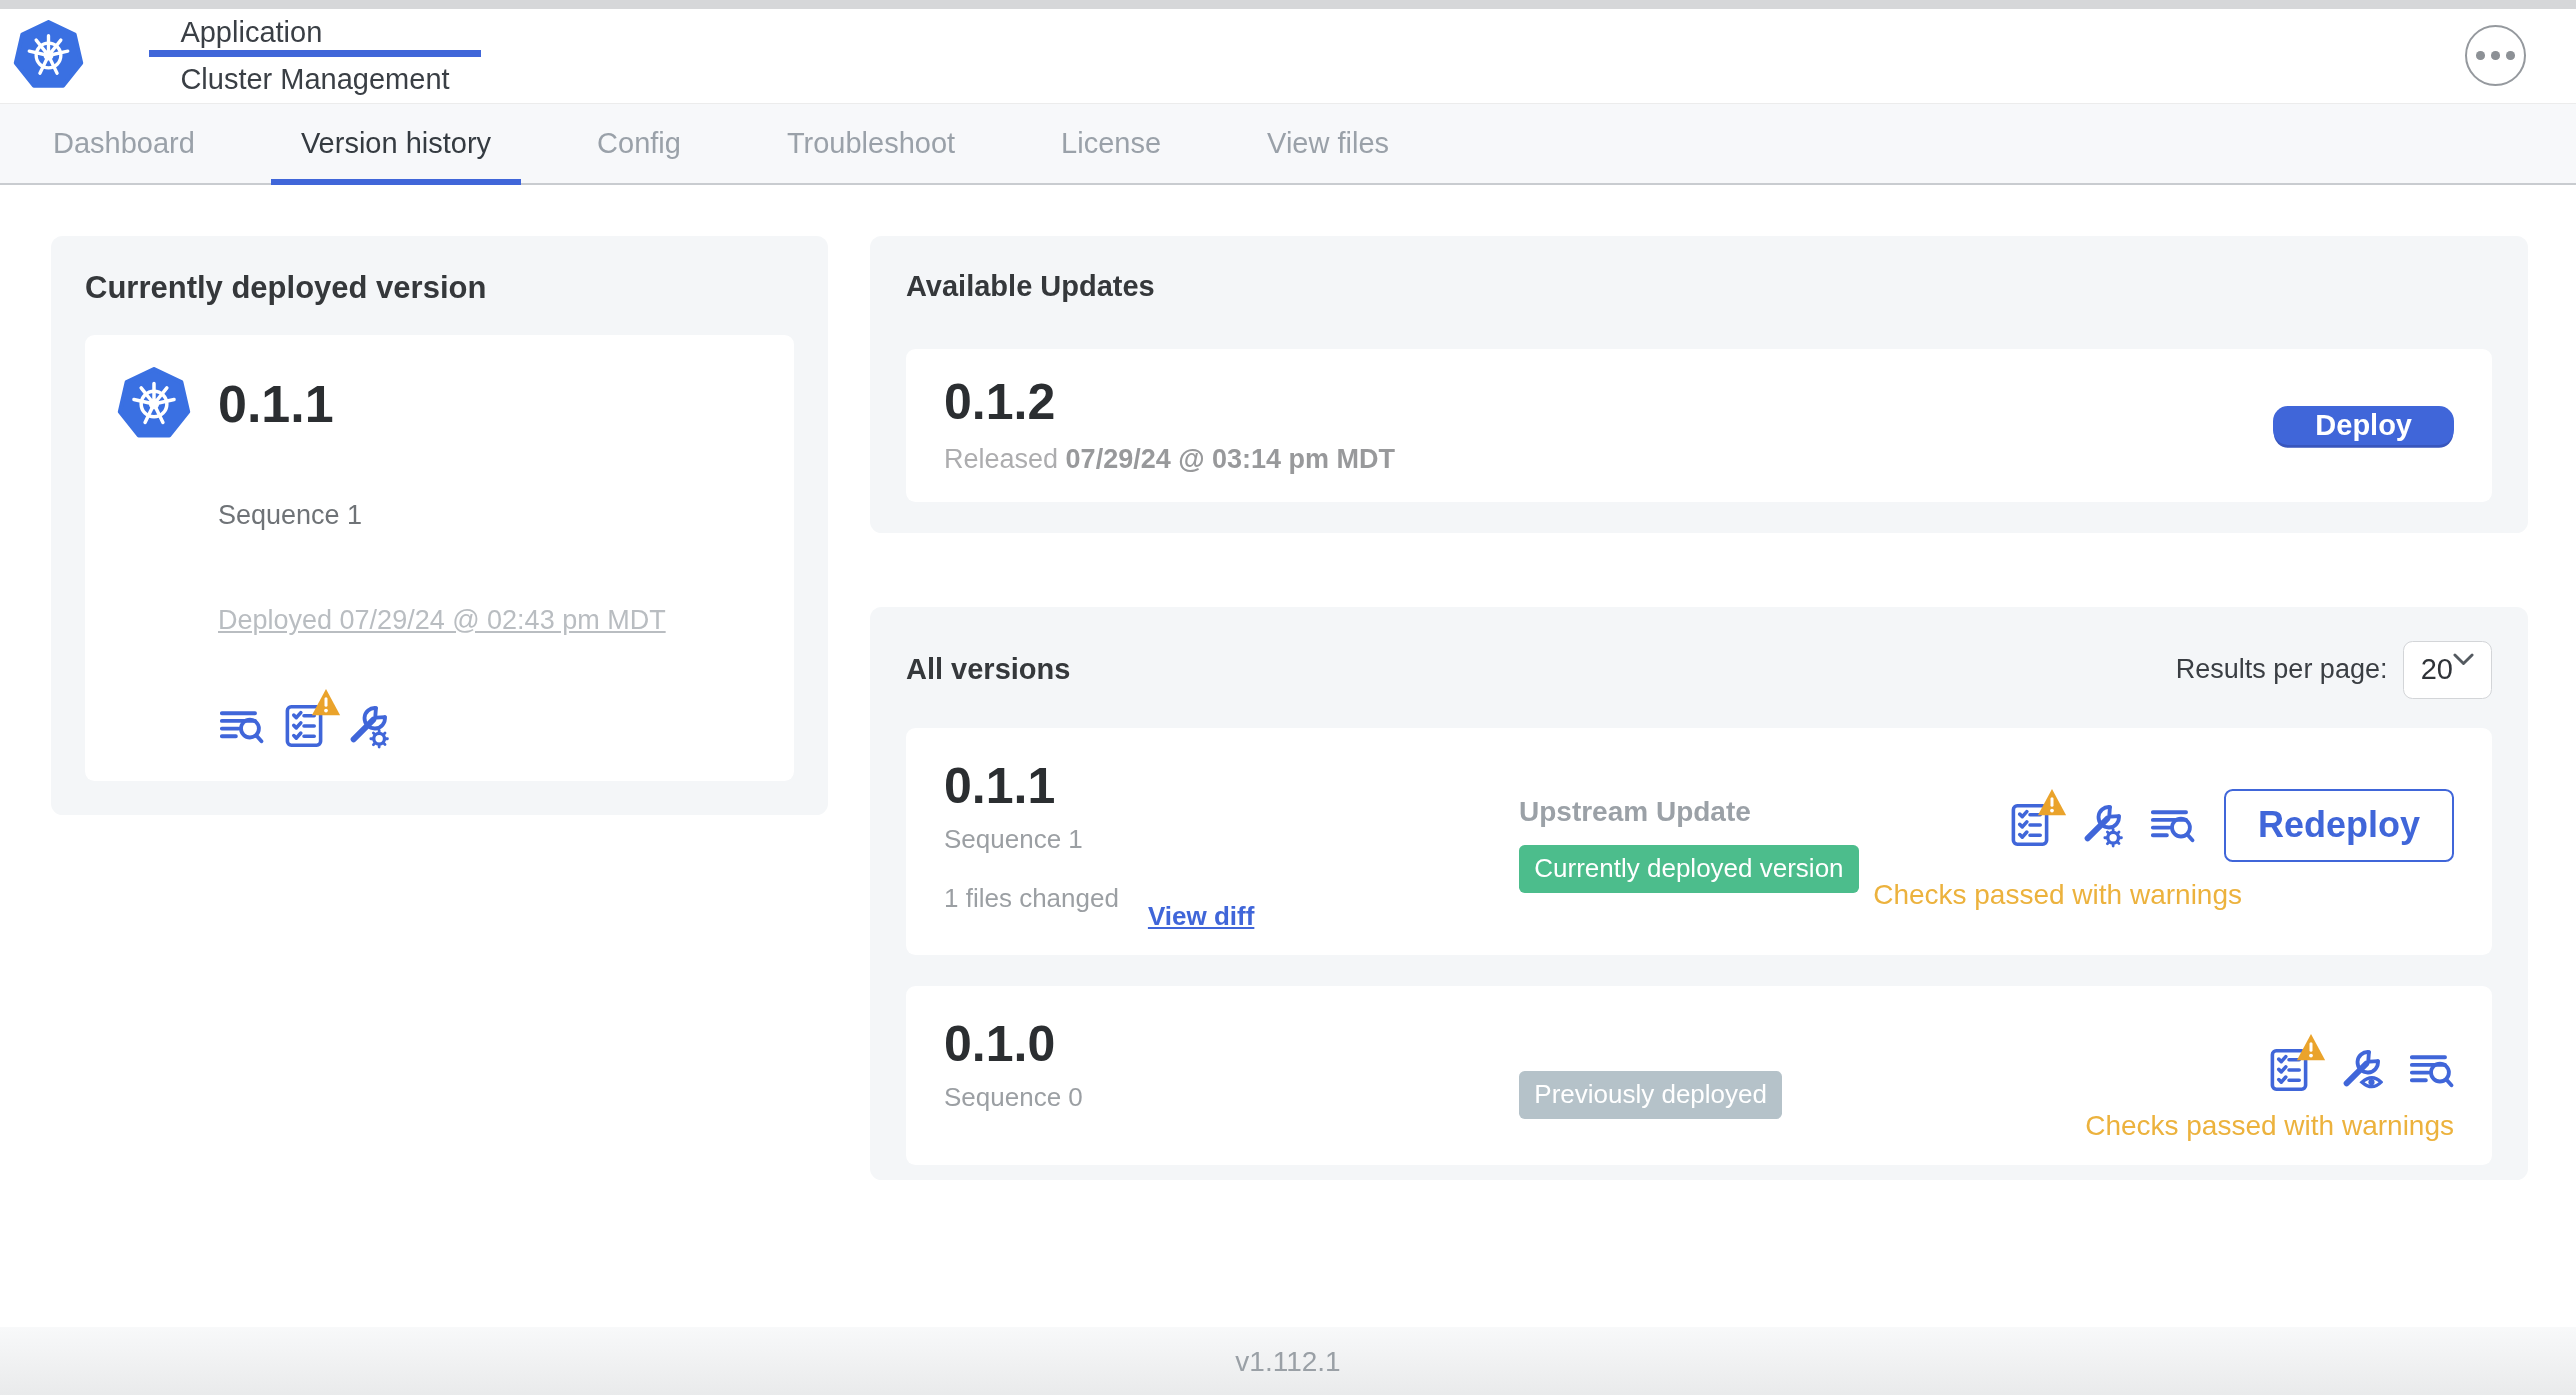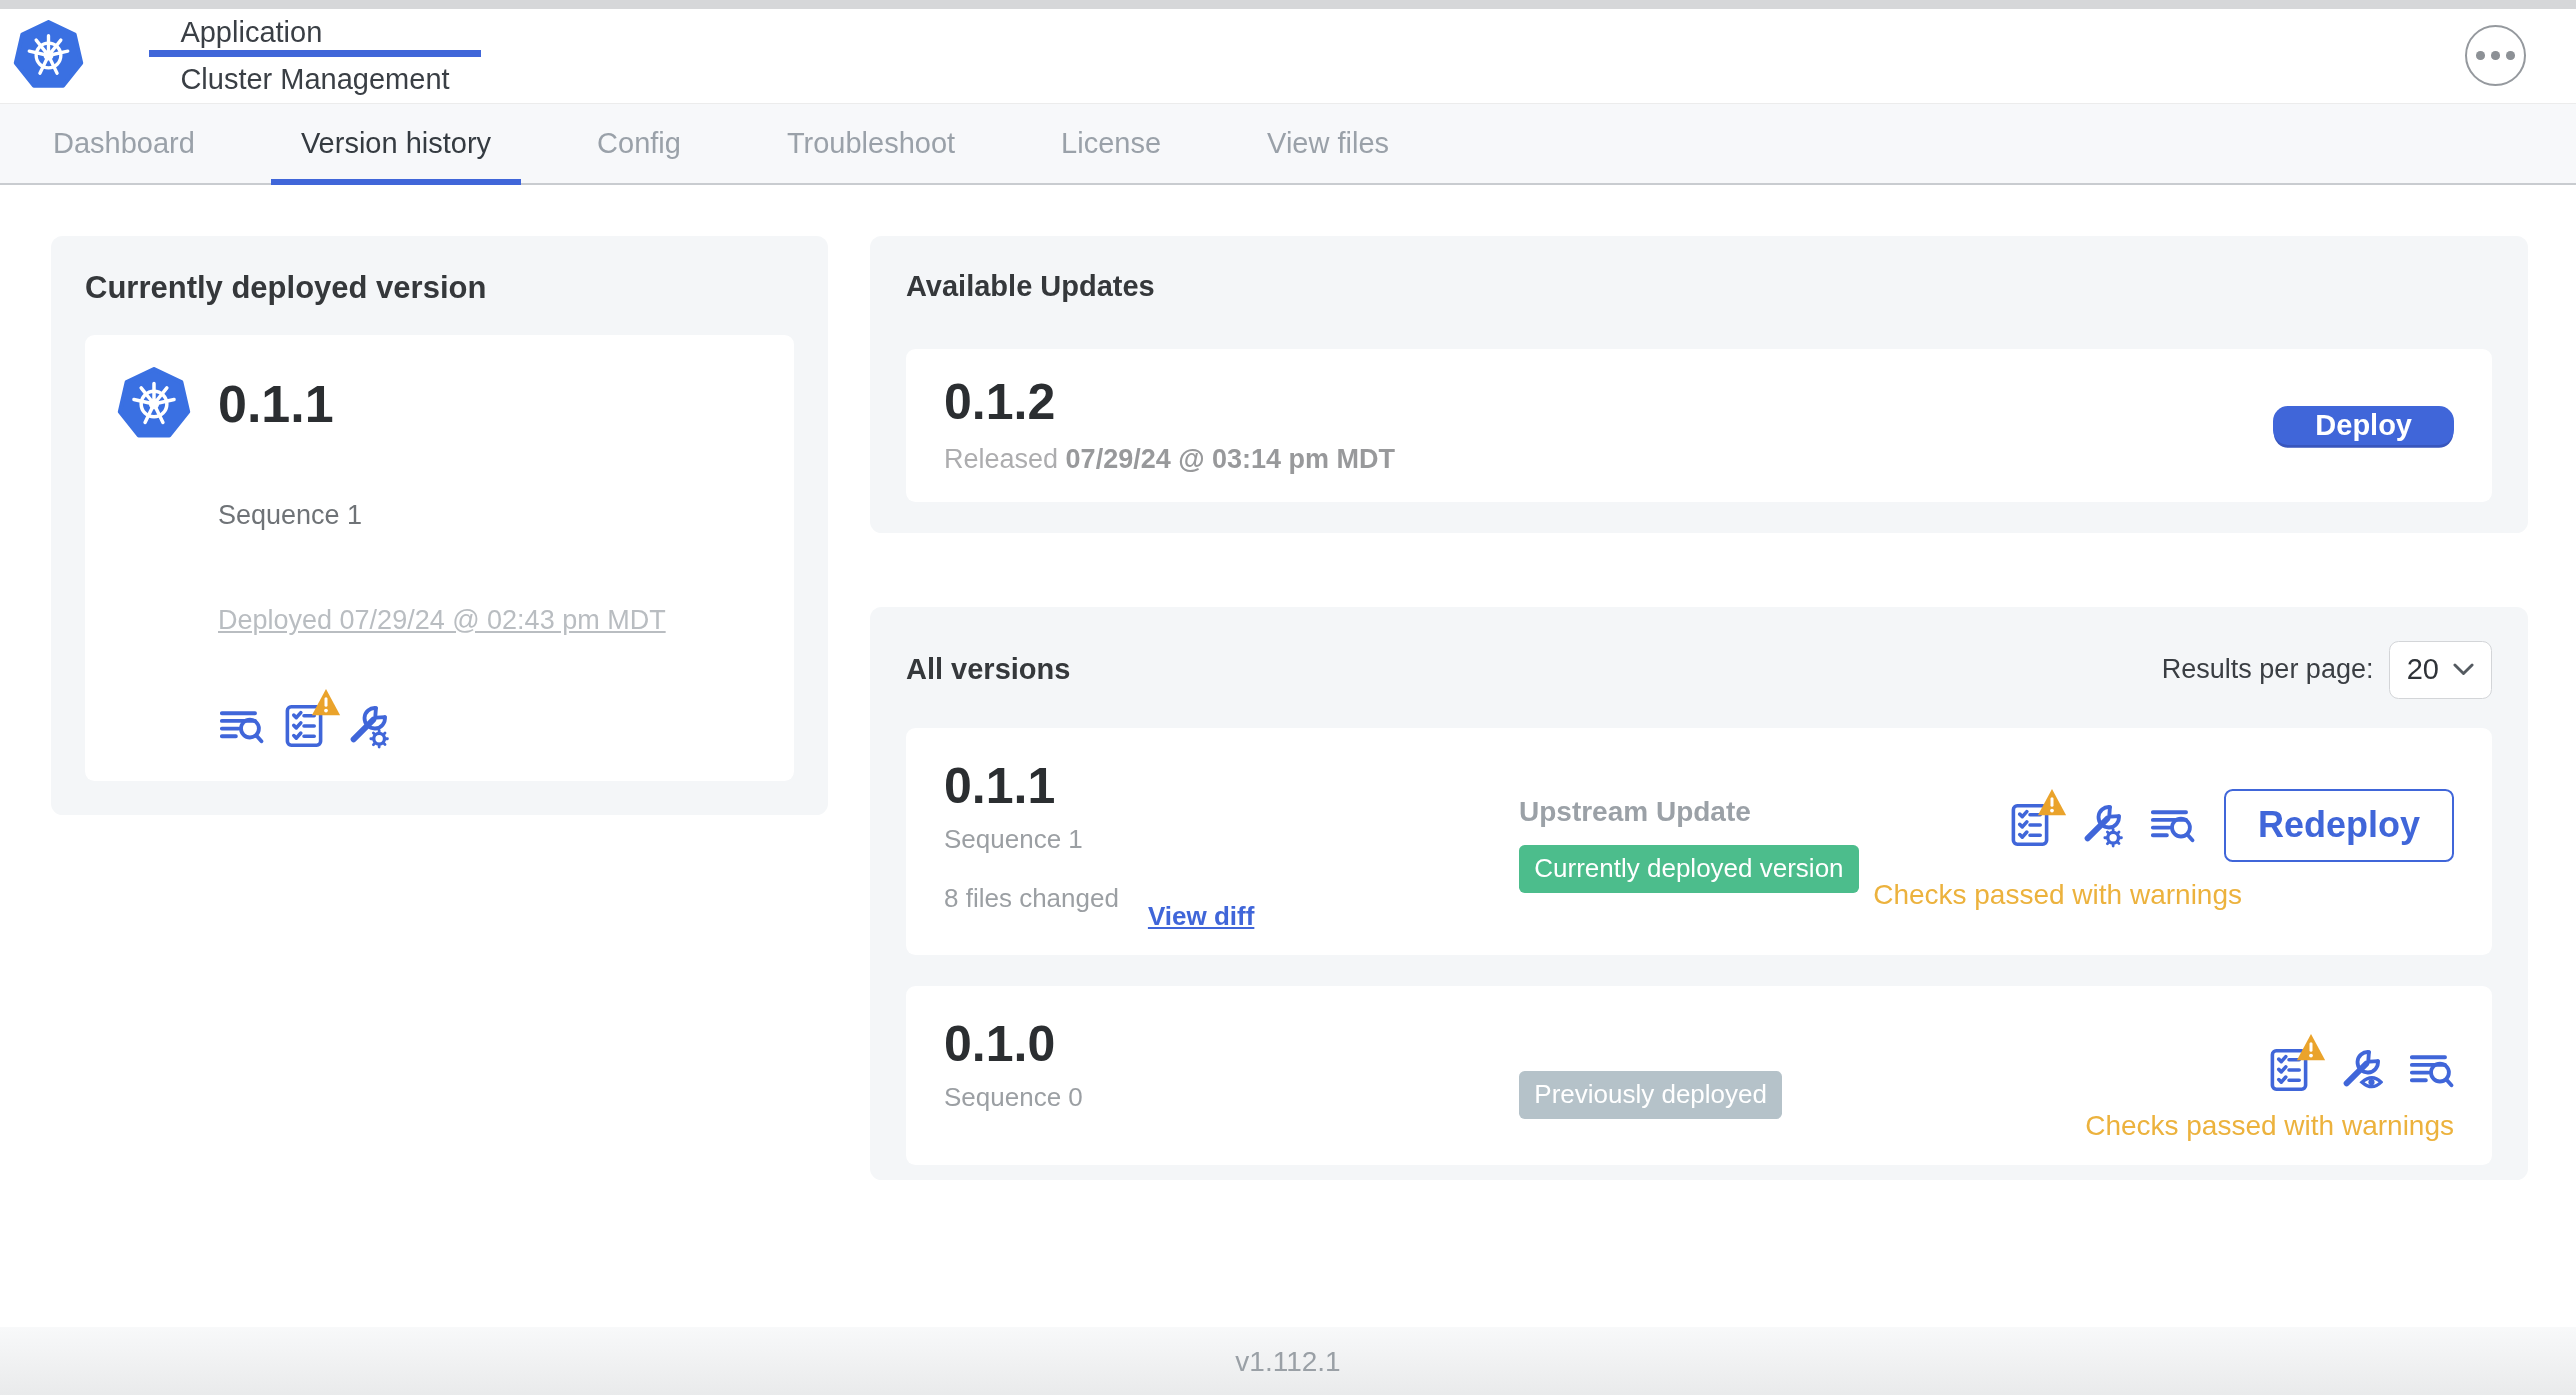--- a/index.html
+++ b/index.html
@@ -85,21 +85,21 @@
   .btn-primary{
     background:var(--accent);color:#fff;font-size:29px;font-weight:700;
     border:none;border-radius:15px;padding:3px 42px;cursor:pointer;
     box-shadow:0 3.8px 0 -1px #3856bd;font-family:inherit;margin-left:40px;
   }
   .av-card{margin-top:74px;padding:34px 36px 15.3px 36px;}
   .av-head{display:flex;align-items:center;justify-content:space-between;}
   .rpp{display:flex;align-items:center;gap:15.3px;}
   .rpp-label{font-size:27px;color:#3a3e43;}
   .rpp-select{
-    display:flex;align-items:center;gap:14px;background:#fff;border:1.9px solid #d3d5d8;
+    display:flex;gap:0;background:#fff;border:1.9px solid #d3d5d8;
     border-radius:9.5px;padding:11.5px 17px;cursor:pointer;
   }
   .rpp-select .val{font-size:29px;color:#2f3338;}
   .rpp-select svg{width:21px;height:13.4px;display:block;}
   .v-row{margin-top:29px;padding:32px 38px 23px 38px;display:flex;}
   .v-row + .v-row{margin-top:31px;}
   .vr-left{width:535px;flex:0 0 auto;}
   .vr-seq{font-size:26px;color:#9b9fa3;margin-top:11.5px;}
   .vr-files{font-size:26px;color:#9b9fa3;margin-top:9.5px;display:flex;align-items:center;gap:29px;}
   .link{color:var(--accent);font-weight:700;text-decoration:underline;cursor:pointer;font-size:26px;margin-top:36px;}
@@ -265,21 +265,21 @@
               </svg>
           </div>
         </div>
       </div>
 
       <div class="white v-row">
         <div class="vr-left">
           <div class="big-version">0.1.1</div>
           <div class="vr-seq">Sequence 1</div>
           <div class="vr-files">
-            <span>8 files changed</span>
+            <span>1 files changed</span>
             <a class="link">View diff</a>
           </div>
         </div>
         <div class="vr-mid">
           <div class="vr-source">Upstream Update</div>
           <span class="badge badge--green">Currently deployed version</span>
         </div>
         <div class="vr-right">
           <div class="vr-actions">
             <span class="vicon">

